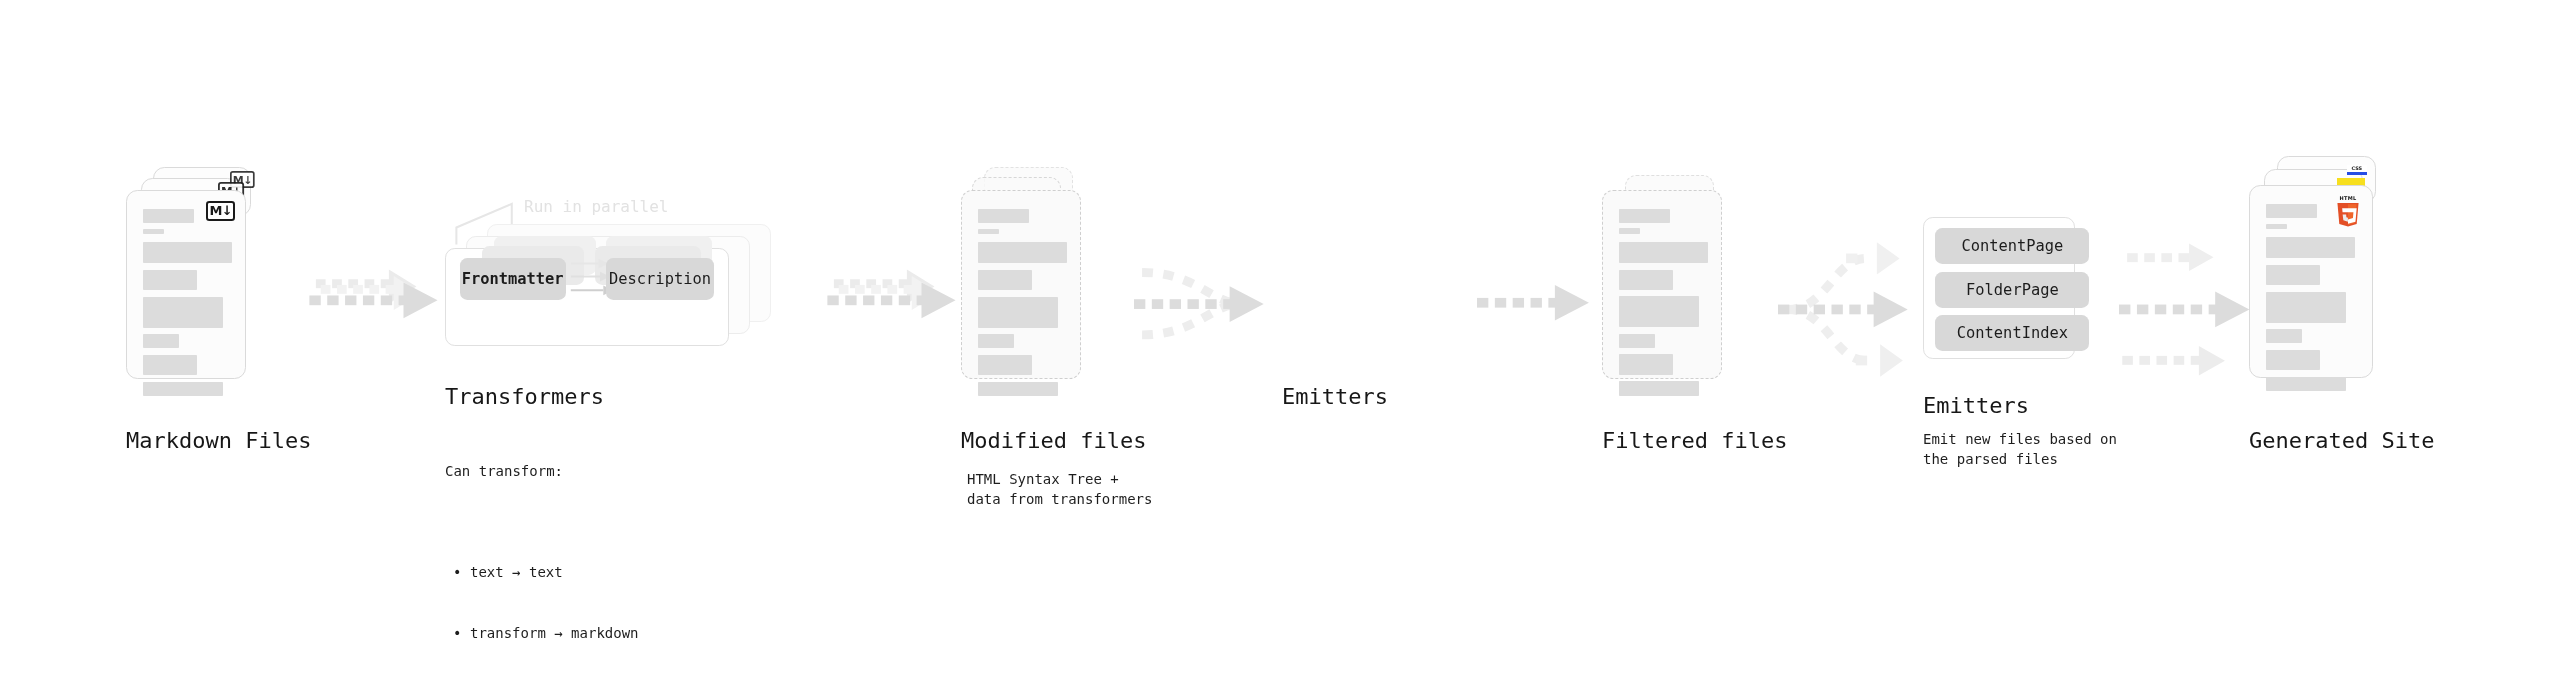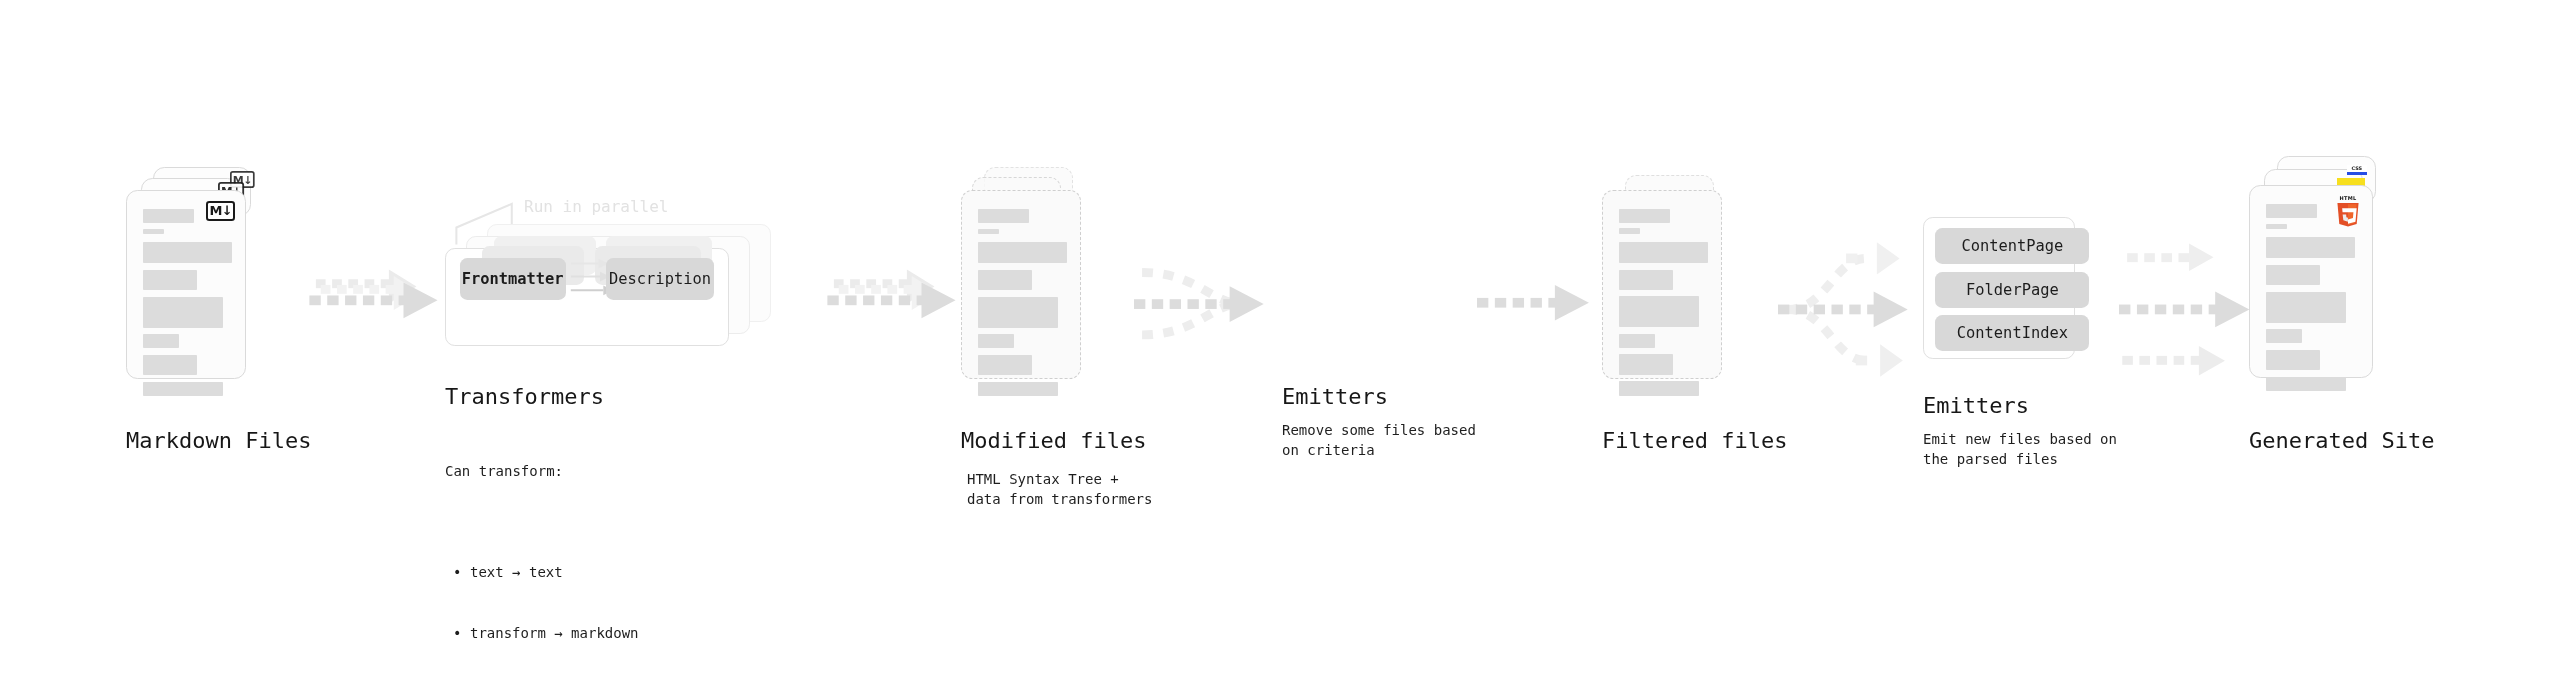--- a/index.html
+++ b/index.html
@@ -261,22 +261,20 @@
         <rect x="22" y="48" width="14" height="12"></rect>
       <rect x="44" y="48" width="14" height="12"></rect>
         <rect x="66" y="48" width="14" height="12"></rect>
       <rect x="88" y="48" width="14" height="12"></rect>
         <rect x="110" y="48" width="14" height="12"></rect>
       <polygon points="118,32 160,54 118,76"></polygon>
     </g>
   </svg>
 
   <div class="title" style="left:1282px; top:384px;">Emitters</div>
-  <div class="subtitle" style="left:1282px; top:420px;">Remove some files based
-on criteria</div>
 
   <svg style="left:1477px; top:288px; width:146px; height:49px;" viewBox="0 0 180 60" width="146" height="49">
     <g fill="#dcdcdc">
       <rect x="0" y="12" width="14" height="12"></rect>
         <rect x="22" y="12" width="14" height="12"></rect>
       <rect x="44" y="12" width="14" height="12"></rect>
         <rect x="66" y="12" width="14" height="12"></rect>
       <rect x="88" y="12" width="14" height="12"></rect>
       <polygon points="96,-4 138,18 96,40"></polygon>
     </g>

